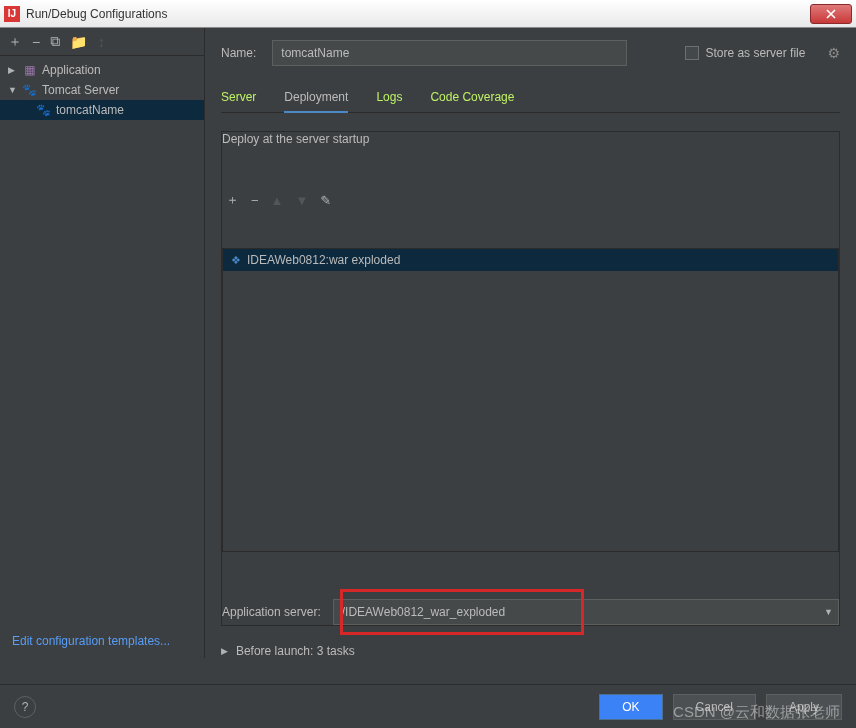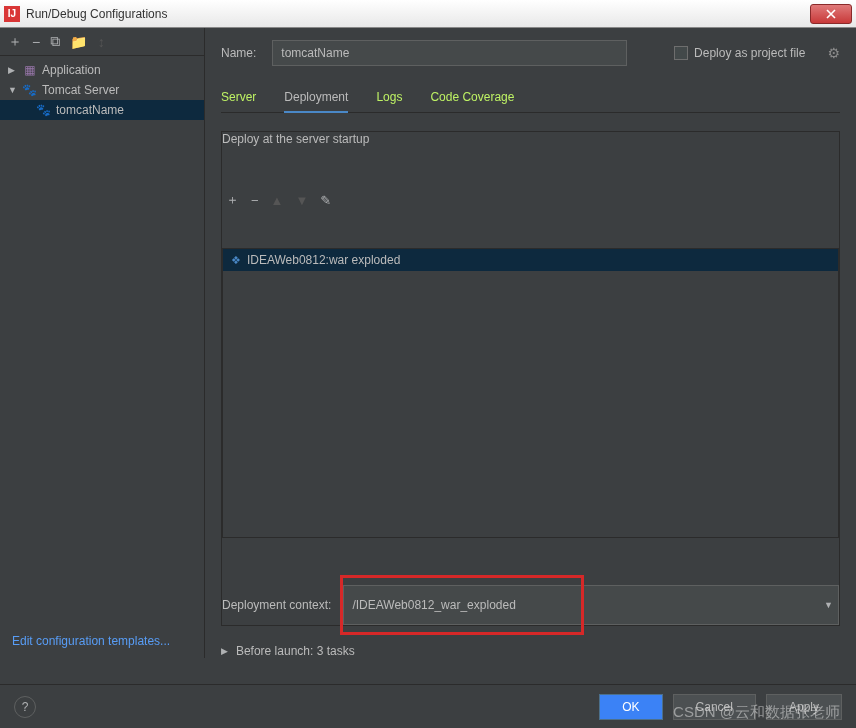--- a/index.html
+++ b/index.html
@@ -47,21 +47,21 @@
     .dt-icon { color: #afb1b3; cursor: pointer; font-size: 13px; }
     .dt-icon.dim { color: #555; }
     
     .artifact-list { background: #3c3f41; border: 1px solid #2b2b2b; flex: 1; margin-top: 4px; max-height: 355px; }
     .artifact-item { background: #0d293e; padding: 4px 8px; display: flex; align-items: center; gap: 6px; }
     .artifact-icon { color: #4a88c7; font-size: 11px; }
     
     .app-context-row { display: flex; align-items: center; gap: 12px; margin-top: 14px; position: relative; }
     .app-context-label { color: #bbbbbb; }
     .app-context-input-wrap { flex: 1; position: relative; }
-    .app-context-input { width: 100%; background: #45494a; border: 1px solid #5e6060; color: #bbbbbb; padding: 4px 28px 4px 8px; height: 40px; }
+    .app-context-input { width: 100%; background: #45494a; border: 1px solid #5e6060; color: #bbbbbb; padding: 4px 28px 4px 8px; height: 26px; }
     .dropdown-arrow { position: absolute; right: 6px; top: 50%; transform: translateY(-50%); color: #afb1b3; font-size: 9px; pointer-events: none; }
     .highlight-box { position: absolute; border: 3px solid #d62828; left: 118px; right: 255px; top: -10px; bottom: -10px; pointer-events: none; }
     
     .before-launch { margin-top: 18px; display: flex; align-items: center; gap: 8px; }
     .bl-arrow { color: #afb1b3; font-size: 9px; }
     
     .bottom-bar { position: absolute; bottom: 0; left: 0; right: 0; height: 44px; border-top: 1px solid #2b2b2b; display: flex; align-items: center; padding: 0 14px; gap: 10px; }
     .help-icon { width: 22px; height: 22px; border: 1px solid #5e6060; border-radius: 50%; display: flex; align-items: center; justify-content: center; color: #afb1b3; cursor: pointer; }
     .spacer { flex: 1; }
     .btn { padding: 5px 22px; border: 1px solid #5e6060; background: #4c5052; color: #bbbbbb; cursor: pointer; }
@@ -111,21 +111,21 @@
       <a>Edit configuration templates...</a>
     </div>
   </div>
 
   <div class="content">
     <div class="name-row">
       <span class="name-label">Name:</span>
       <input class="name-input" value="tomcatName" style="">
       <div class="store-check">
         <div class="checkbox"></div>
-        <span>Deploy as project file</span>
+        <span>Store as server file</span>
       </div>
       <span class="gear-icon">⚙</span>
     </div>
 
     <div class="tabs">
       <div class="tab">Server</div>
       <div class="tab active">Deployment</div>
       <div class="tab">Logs</div>
       <div class="tab">Code Coverage</div>
     </div>
@@ -139,21 +139,21 @@
         <span class="dt-icon dim">▼</span>
         <span class="dt-icon">✎</span>
       </div>
       <div class="artifact-list">
         <div class="artifact-item">
           <span class="artifact-icon">❖</span>
           <span>IDEAWeb0812:war exploded</span>
         </div>
       </div>
       <div class="app-context-row">
-        <span class="app-context-label">Deployment context:</span>
+        <span class="app-context-label">Application server:</span>
         <div class="app-context-input-wrap">
           <input class="app-context-input" value="/IDEAWeb0812_war_exploded" style="">
           <span class="dropdown-arrow">▼</span>
         </div>
         <div class="highlight-box"></div>
       </div>
     </div>
 
     <div class="before-launch">
       <span class="bl-arrow">▶</span>

